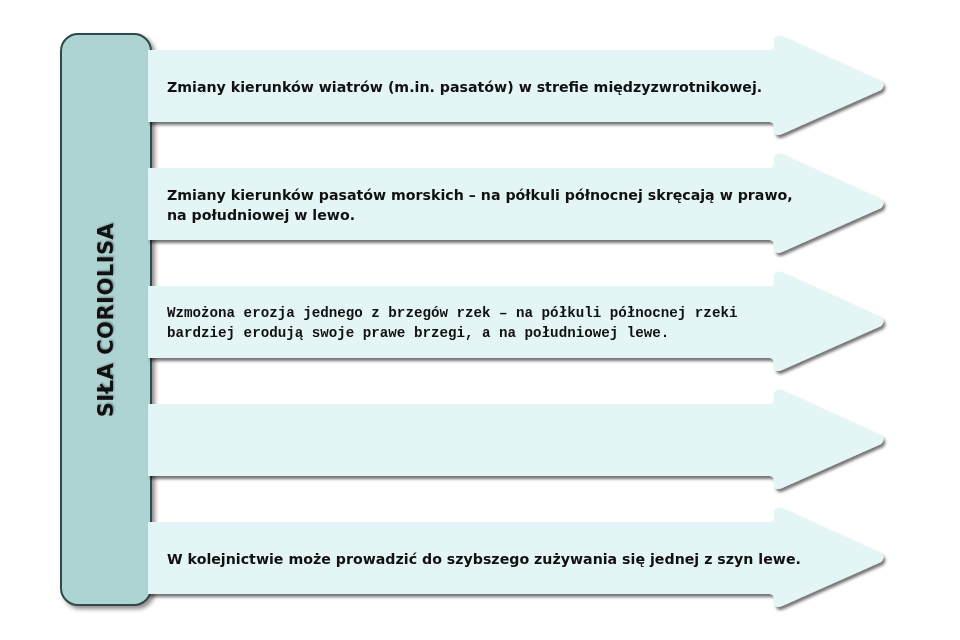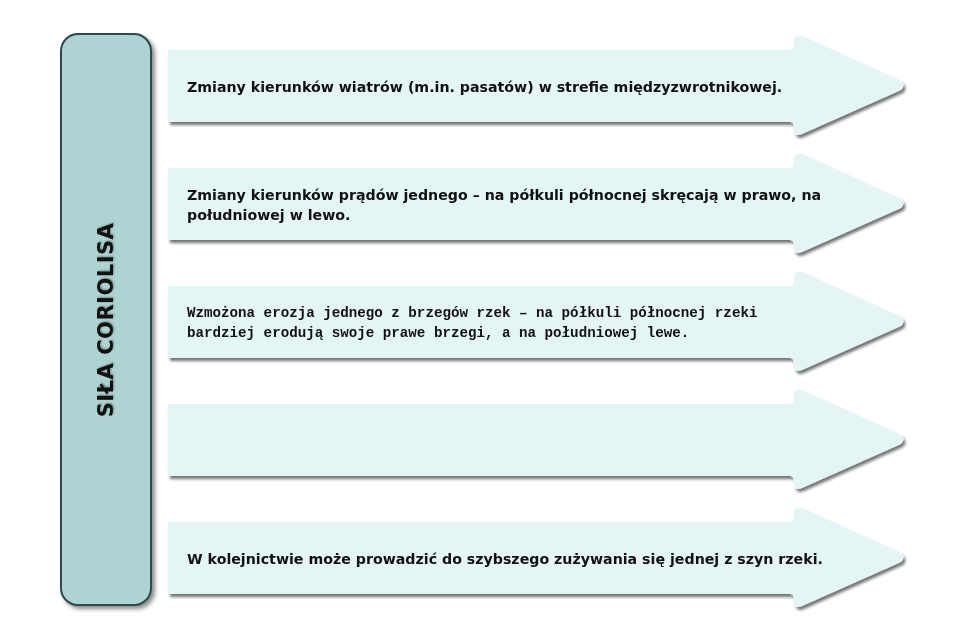--- a/index.html
+++ b/index.html
@@ -10,21 +10,21 @@
     box-shadow: 3px 3px 4px rgba(0,0,0,0.45);
     box-sizing:border-box;
   }
   .panel-title {
     position:absolute; left:50%; top:50%;
     transform: translate(-50%,-50%) rotate(-90deg);
     white-space:nowrap; font-weight:bold; font-size:21px; color:#111;
     letter-spacing:0.5px;
     text-shadow: 1px 1px 2px rgba(0,0,0,0.35);
   }
-  .arrow { position:absolute; left:168px; width:745px; height:110px; }
+  .arrow { position:absolute; left:148px; width:745px; height:110px; }
   .arrow svg { position:absolute; left:0; top:0; overflow:visible; }
   .arrow-text {
     position:absolute; left:19px; top:0; width:640px; height:110px;
     display:flex; align-items:center;
     font-weight:bold; font-size:14.2px; line-height:20px; color:#111;
   }
 </style>
 </head>
 <body>
 
@@ -41,34 +41,34 @@
     </defs>
     <path d="M0,18 L622,18 Q626,18 626,12 L626,8 Q627,2 634,4 L733,49 Q738,53 733,58 L634,102 Q627,105 626,99 L626,96 Q626,90 622,90 L0,90 Z" fill="#e4f5f5" filter="url(#sh)"></path>
   </svg>
   <div class="arrow-text">Zmiany kierunków wiatrów (m.in. pasatów) w strefie międzyzwrotnikowej.</div>
 </div>
 
 <div class="arrow" style="top:150px;">
   <svg width="745" height="110">
     <path d="M0,18 L622,18 Q626,18 626,12 L626,8 Q627,2 634,4 L733,49 Q738,53 733,58 L634,102 Q627,105 626,99 L626,96 Q626,90 622,90 L0,90 Z" fill="#e4f5f5" filter="url(#sh)"></path>
   </svg>
-  <div class="arrow-text">Zmiany kierunków prądów jednego – na półkuli północnej skręcają w prawo, na południowej w lewo.</div>
+  <div class="arrow-text">Zmiany kierunków pasatów morskich – na półkuli północnej skręcają w prawo, na południowej w lewo.</div>
 </div>
 
 <div class="arrow" style="top:268px;font-family:Liberation Mono, monospace;">
   <svg width="745" height="110">
     <path d="M0,18 L622,18 Q626,18 626,12 L626,8 Q627,2 634,4 L733,49 Q738,53 733,58 L634,102 Q627,105 626,99 L626,96 Q626,90 622,90 L0,90 Z" fill="#e4f5f5" filter="url(#sh)"></path>
   </svg>
   <div class="arrow-text">Wzmożona erozja jednego z brzegów rzek – na półkuli północnej rzeki bardziej erodują swoje prawe brzegi, a na południowej lewe.</div>
 </div>
 
 <div class="arrow" style="top:386px;">
   <svg width="745" height="110">
     <path d="M0,18 L622,18 Q626,18 626,12 L626,8 Q627,2 634,4 L733,49 Q738,53 733,58 L634,102 Q627,105 626,99 L626,96 Q626,90 622,90 L0,90 Z" fill="#e4f5f5" filter="url(#sh)"></path>
   </svg>
 </div>
 
 <div class="arrow" style="top:504px;">
   <svg width="745" height="110">
     <path d="M0,18 L622,18 Q626,18 626,12 L626,8 Q627,2 634,4 L733,49 Q738,53 733,58 L634,102 Q627,105 626,99 L626,96 Q626,90 622,90 L0,90 Z" fill="#e4f5f5" filter="url(#sh)"></path>
   </svg>
-  <div class="arrow-text">W kolejnictwie może prowadzić do szybszego zużywania się jednej z szyn rzeki.</div>
+  <div class="arrow-text">W kolejnictwie może prowadzić do szybszego zużywania się jednej z szyn lewe.</div>
 </div>
 
 </body></html>

